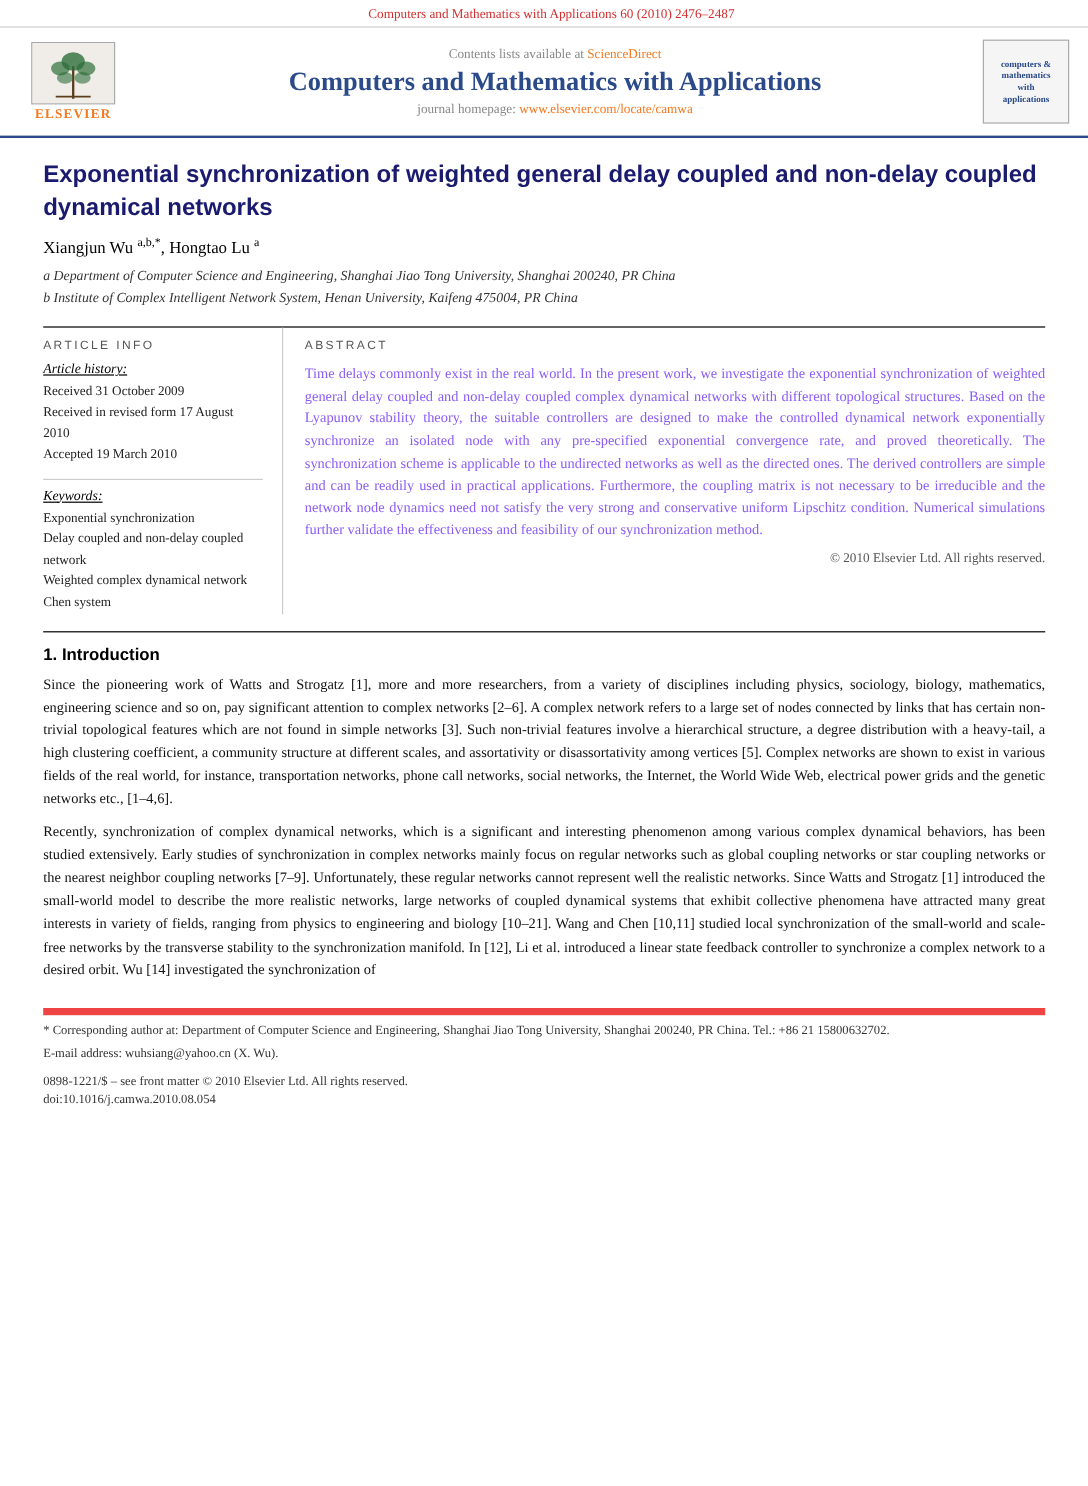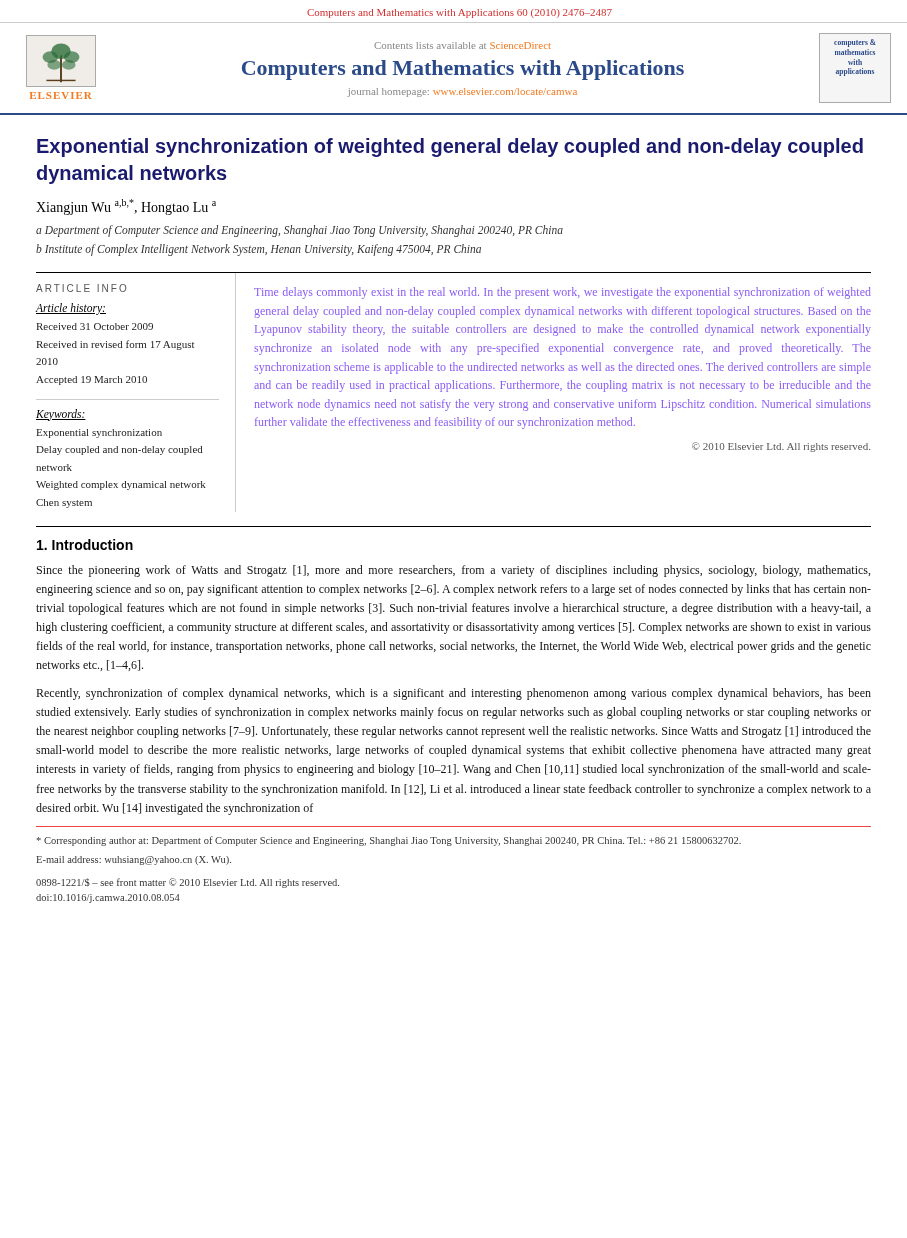--- a/index.html
+++ b/index.html
@@ -81,21 +81,21 @@
       color: #888;
       margin-top: 4px;
     }
 
     .journal-icon {
       width: 72px;
       min-width: 72px;
       height: 70px;
       border: 1px solid #aaa;
       display: flex;
-      align-items: flex-start;
+      align-items: center;
       justify-content: center;
       font-size: 7.5px;
       color: #333;
       text-align: center;
       background: #f5f5f5;
       line-height: 1.3;
       padding: 4px;
     }
 
     .main-content {
@@ -224,22 +224,22 @@
 
     .body-text {
       font-size: 12px;
       line-height: 1.6;
       text-align: justify;
       color: #111;
       margin-bottom: 8px;
     }
 
     .footnote-section {
-      border-top: 1px solid #ef4444;
-      margin-top: 8px;
+      border-top: 6px solid #ef4444;
+      margin-top: 22px;
       padding-top: 6px;
       font-size: 10.5px;
       line-height: 1.6;
       color: #333;
     }
 
     .footnote-line {
       margin-bottom: 2px;
     }
 
@@ -334,20 +334,21 @@
         <div class="keywords-label">Keywords:</div>
         <div class="keyword-item">Exponential synchronization</div>
         <div class="keyword-item">Delay coupled and non-delay coupled network</div>
         <div class="keyword-item">Weighted complex dynamical network</div>
         <div class="keyword-item">Chen system</div>
       </div>
     </div>
 
     <div class="right-col">
 
+      <div class="col-header">ABSTRACT</div>
 
       <div class="abstract-text">Time delays commonly exist in the real world. In the present work, we investigate the exponential synchronization of weighted general delay coupled and non-delay coupled complex dynamical networks with different topological structures. Based on the Lyapunov stability theory, the suitable controllers are designed to make the controlled dynamical network exponentially synchronize an isolated node with any pre-specified exponential convergence rate, and proved theoretically. The synchronization scheme is applicable to the undirected networks as well as the directed ones. The derived controllers are simple and can be readily used in practical applications. Furthermore, the coupling matrix is not necessary to be irreducible and the network node dynamics need not satisfy the very strong and conservative uniform Lipschitz condition. Numerical simulations further validate the effectiveness and feasibility of our synchronization method.</div>
 
       <div class="copyright-line">© 2010 Elsevier Ltd. All rights reserved.</div>
     </div>
   </div>
 
   <hr class="divider-line">
 
   <div class="section-header">

